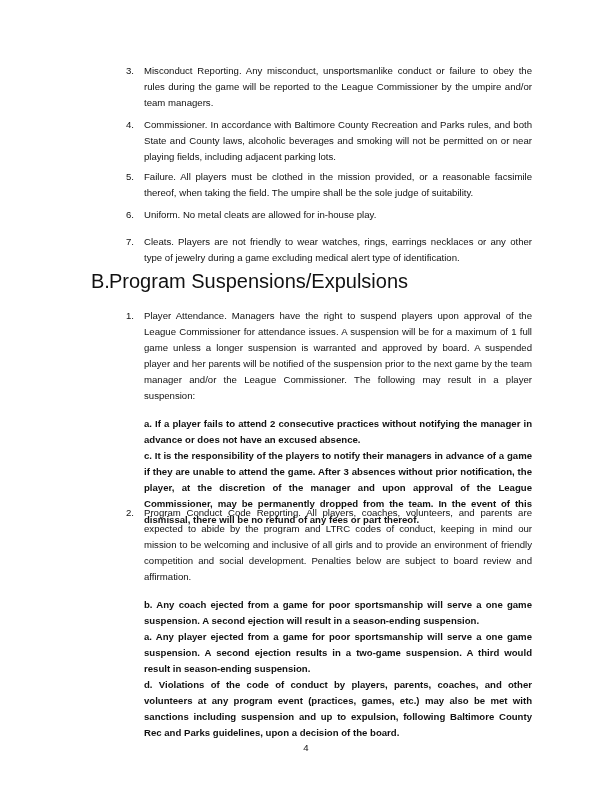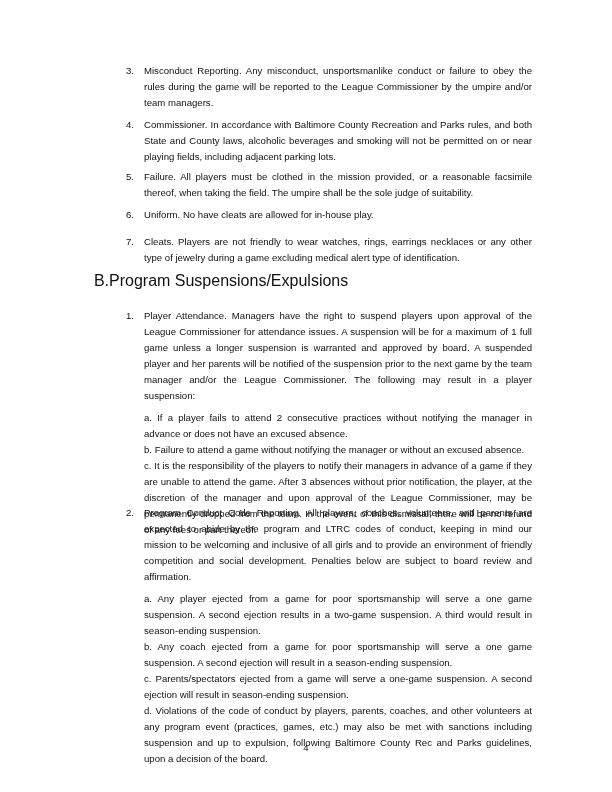--- a/index.html
+++ b/index.html
@@ -4,22 +4,22 @@
 <style>
   html, body { margin: 0; padding: 0; background: #ffffff; }
   body { width: 612px; height: 792px; position: relative; overflow: hidden;
          font-family: "Liberation Sans", sans-serif; color: #111; }
   .page { position: absolute; left: 0; top: 0; width: 612px; height: 792px; }
   .item { position: absolute; left: 126px; width: 406px; font-size: 9.6px; line-height: 16px; }
   .item .num { position: absolute; left: 0; top: 0; width: 18px; }
   .item .body { margin-left: 18px; text-align: justify; }
   .item .body b { font-weight: normal; }
   .sub { text-align: justify; }
-  .subblock { margin-left: 18px; margin-top: 6px; }
-  .heading { position: absolute; left: 91px; top: 272px; font-size: 16px; line-height: 18px; text-align: right; }
+  .subblock { margin-left: 18px; margin-top: 12px; font-weight: bold; }
+  .heading { position: absolute; left: 91px; top: 272px; font-size: 20px; line-height: 18px; text-align: right; }
   .heading .hl { display: inline-block; width: 18px; }
   .pagenum { position: absolute; left: 0; width: 612px; top: 742px; text-align: center; font-size: 9.6px; }
 </style>
 </head>
 <body>
 
 <div class="page">
 
   <div class="item" style="top:63px;">
     <span class="num">3.</span>
@@ -31,47 +31,45 @@
     <div class="body"><b>Commissioner.</b><span> In accordance with Baltimore County Recreation and Parks rules, and both State and County laws, alcoholic beverages and smoking will not be permitted on or near playing fields, including adjacent parking lots.</span></div>
   </div>
 
   <div class="item" style="top:169px;">
     <span class="num">5.</span>
     <div class="body"><b>Failure.</b><span> All players must be clothed in the mission provided, or a reasonable facsimile thereof, when taking the field. The umpire shall be the sole judge of suitability.</span></div>
   </div>
 
   <div class="item" style="top:207px;">
     <span class="num">6.</span>
-    <div class="body"><b>Uniform.</b><span> No have cleats are allowed for in-house play.</span></div>
+    <div class="body"><b>Uniform.</b><span> No metal cleats are allowed for in-house play.</span></div>
   </div>
 
   <div class="item" style="top:234px;">
     <span class="num">7.</span>
     <div class="body"><b>Cleats.</b><span> Players are not friendly to wear watches, rings, earrings necklaces or any other type of jewelry during a game excluding medical alert type of identification.</span></div>
   </div>
 
   <div class="heading">
     <span class="hl">B.</span><span>Program Suspensions/Expulsions</span>
   </div>
 
   <div class="item" style="top:308px;">
     <span class="num">1.</span>
     <div class="body"><b>Player Attendance.</b><span> Managers have the right to suspend players upon approval of the League Commissioner for attendance issues.  A suspension will be for a maximum of 1 full game unless a longer suspension is warranted and approved by board. A suspended player and her parents will be notified of the suspension prior to the next game by the team manager and/or the League Commissioner. The following may result in a player suspension:</span></div>
     <div class="subblock">
       <div class="sub">a. If a player fails to attend 2 consecutive practices without notifying the manager in advance or does not have an excused absence.</div>
-      <div class="sub">b. Failure to attend a game without notifying the manager or without an excused absence.</div>
       <div class="sub">c. It is the responsibility of the players to notify their managers in advance of a game if they are unable to attend the game.  After 3 absences without prior notification, the player, at the discretion of the manager and upon approval of the League Commissioner, may be permanently dropped from the team.  In the event of this dismissal, there will be no refund of any fees or part thereof.</div>
     </div>
   </div>
 
   <div class="item" style="top:505px;">
     <span class="num">2.</span>
     <div class="body"><b>Program Conduct Code Reporting.</b><span> All players, coaches, volunteers, and parents are expected to abide by the program and LTRC codes of conduct, keeping in mind our mission to be welcoming and inclusive of all girls and to provide an environment of friendly competition and social development. Penalties below are subject to board review and affirmation.</span></div>
     <div class="subblock">
+      <div class="sub">b. Any coach ejected from a game for poor sportsmanship will serve a one game suspension. A second ejection will result in a season-ending suspension.</div>
       <div class="sub">a. Any player ejected from a game for poor sportsmanship will serve a one game suspension. A second ejection results in a two-game suspension.  A third would result in season-ending suspension.</div>
-      <div class="sub">b. Any coach ejected from a game for poor sportsmanship will serve a one game suspension. A second ejection will result in a season-ending suspension.</div>
-      <div class="sub">c. Parents/spectators ejected from a game will serve a one-game suspension. A second ejection will result in season-ending suspension.</div>
       <div class="sub">d. Violations of the code of conduct by players, parents, coaches, and other volunteers at any program event (practices, games, etc.) may also be met with sanctions including suspension and up to expulsion, following Baltimore County Rec and Parks guidelines, upon a decision of the board.</div>
     </div>
   </div>
 
   <div class="pagenum">4</div>
 </div>
 
 </body></html>

